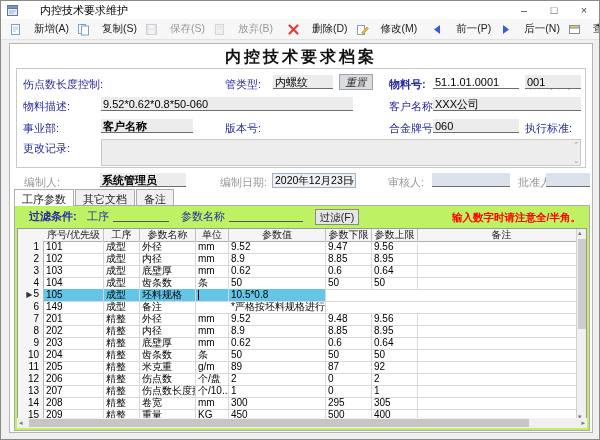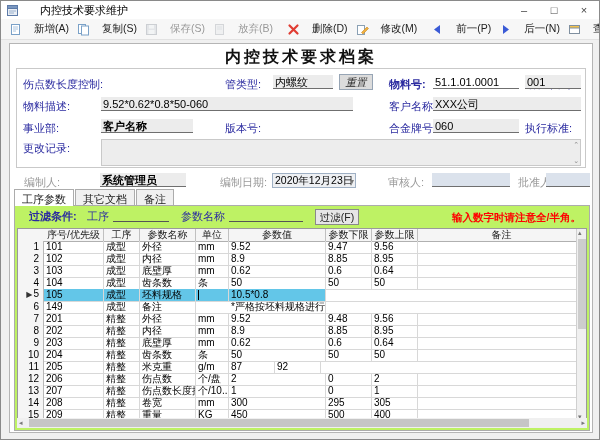--- a/index.html
+++ b/index.html
@@ -370,20 +370,21 @@
             <span class="gc c-lo">50</span>
             <span class="gc c-hi">50</span>
             <span class="gc c-note"></span>
           </div>
           <div class="grow">
             <span class="gc rh">11</span>
             <span class="gc c-seq">205</span>
             <span class="gc c-proc">精整</span>
             <span class="gc c-name">米克重</span>
             <span class="gc c-unit">g/m</span>
+            <span class="gc c-val">89</span>
             <span class="gc c-lo">87</span>
             <span class="gc c-hi">92</span>
             <span class="gc c-note"></span>
           </div>
           <div class="grow">
             <span class="gc rh">12</span>
             <span class="gc c-seq">206</span>
             <span class="gc c-proc">精整</span>
             <span class="gc c-name">伤点数</span>
             <span class="gc c-unit">个/盘</span>

